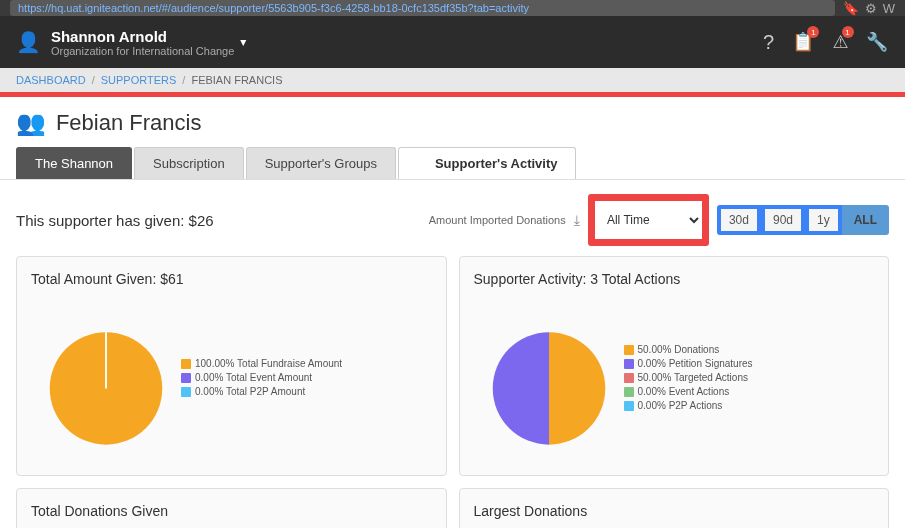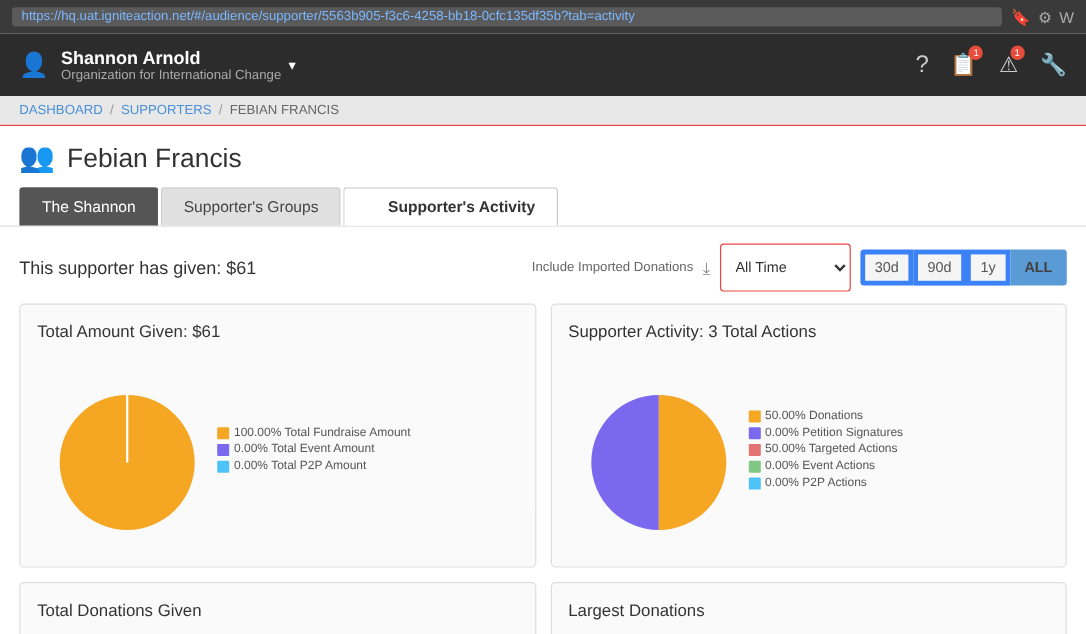--- a/index.html
+++ b/index.html
@@ -1,21 +1,21 @@
 <!DOCTYPE html>
 <html><head>
   <meta charset="utf-8">
   <style>
     * { box-sizing: border-box; margin: 0; padding: 0; }
     body { font-family: Arial, sans-serif; font-size: 13px; background: #f0f0f0; color: #333; }
 
     
     .browser-bar {
       background: #3a3a3a;
-      height: 28px;
+      height: 16px;
       display: flex;
       align-items: center;
       padding: 0 10px;
       gap: 8px;
     }
     .browser-bar .url {
       background: #5a5a5a;
       color: #ccc;
       font-size: 11px;
       flex: 1;
@@ -66,21 +66,21 @@
       align-items: center;
       justify-content: center;
     }
 
     
     .breadcrumb {
       background: #e8e8e8;
       padding: 6px 16px;
       font-size: 11px;
       color: #666;
-      border-bottom: 1px solid #ef4444;
+      border-bottom: 5px solid #ef4444;
       display: flex;
       align-items: center;
       gap: 6px;
     }
     .breadcrumb a { color: #4a90d9; text-decoration: none; }
     .breadcrumb .sep { color: #999; }
 
     
     .page-title-section {
       background: #fff;
@@ -131,21 +131,21 @@
       display: flex;
       justify-content: space-between;
       align-items: center;
       margin-bottom: 10px;
     }
     .given-summary { font-size: 15px; color: #333; }
     .filter-controls { display: flex; align-items: center; gap: 8px; }
     .filter-controls .import-label { font-size: 11px; color: #666; }
     .filter-controls .import-icon { font-size: 14px; color: #888; }
     .time-select {
-      border: 1px solid #ef4444;
+      border: 7px solid #ef4444;
       border-radius: 3px;
       padding: 11px 8px;
       font-size: 12px;
       background: #fff;
       color: #333;
       cursor: pointer;
     }
     .time-buttons { display: flex; }
     .time-btn {
       border: 4px solid #3b82f6;
@@ -258,31 +258,32 @@
 </div>
 
 <div class="page-title-section">
   <div class="page-title">
     <span class="person-icon">👥</span>
     <h1>Febian Francis</h1>
   </div>
 
   <div class="tabs">
     <div class="tab">The Shannon</div>
+    <div class="tab">Subscription</div>
     <div class="tab">Supporter's Groups</div>
     <div class="tab active">Supporter's Activity</div>
   </div>
 </div>
 
 <div class="main-content">
 
   <div class="content-top-bar">
-    <div class="given-summary">This supporter has given: $61</div>
+    <div class="given-summary">This supporter has given: $26</div>
     <div class="filter-controls">
-      <span class="import-label">Include Imported Donations</span>
+      <span class="import-label">Amount Imported Donations</span>
       <span class="import-icon">⤓</span>
       <select class="time-select">
         <option>All Time</option>
         <option>Last 30 Days</option>
         <option>Last 90 Days</option>
         <option>Last Year</option>
       </select>
       <div class="time-buttons">
         <button class="time-btn">30d</button>
         <button class="time-btn">90d</button>

